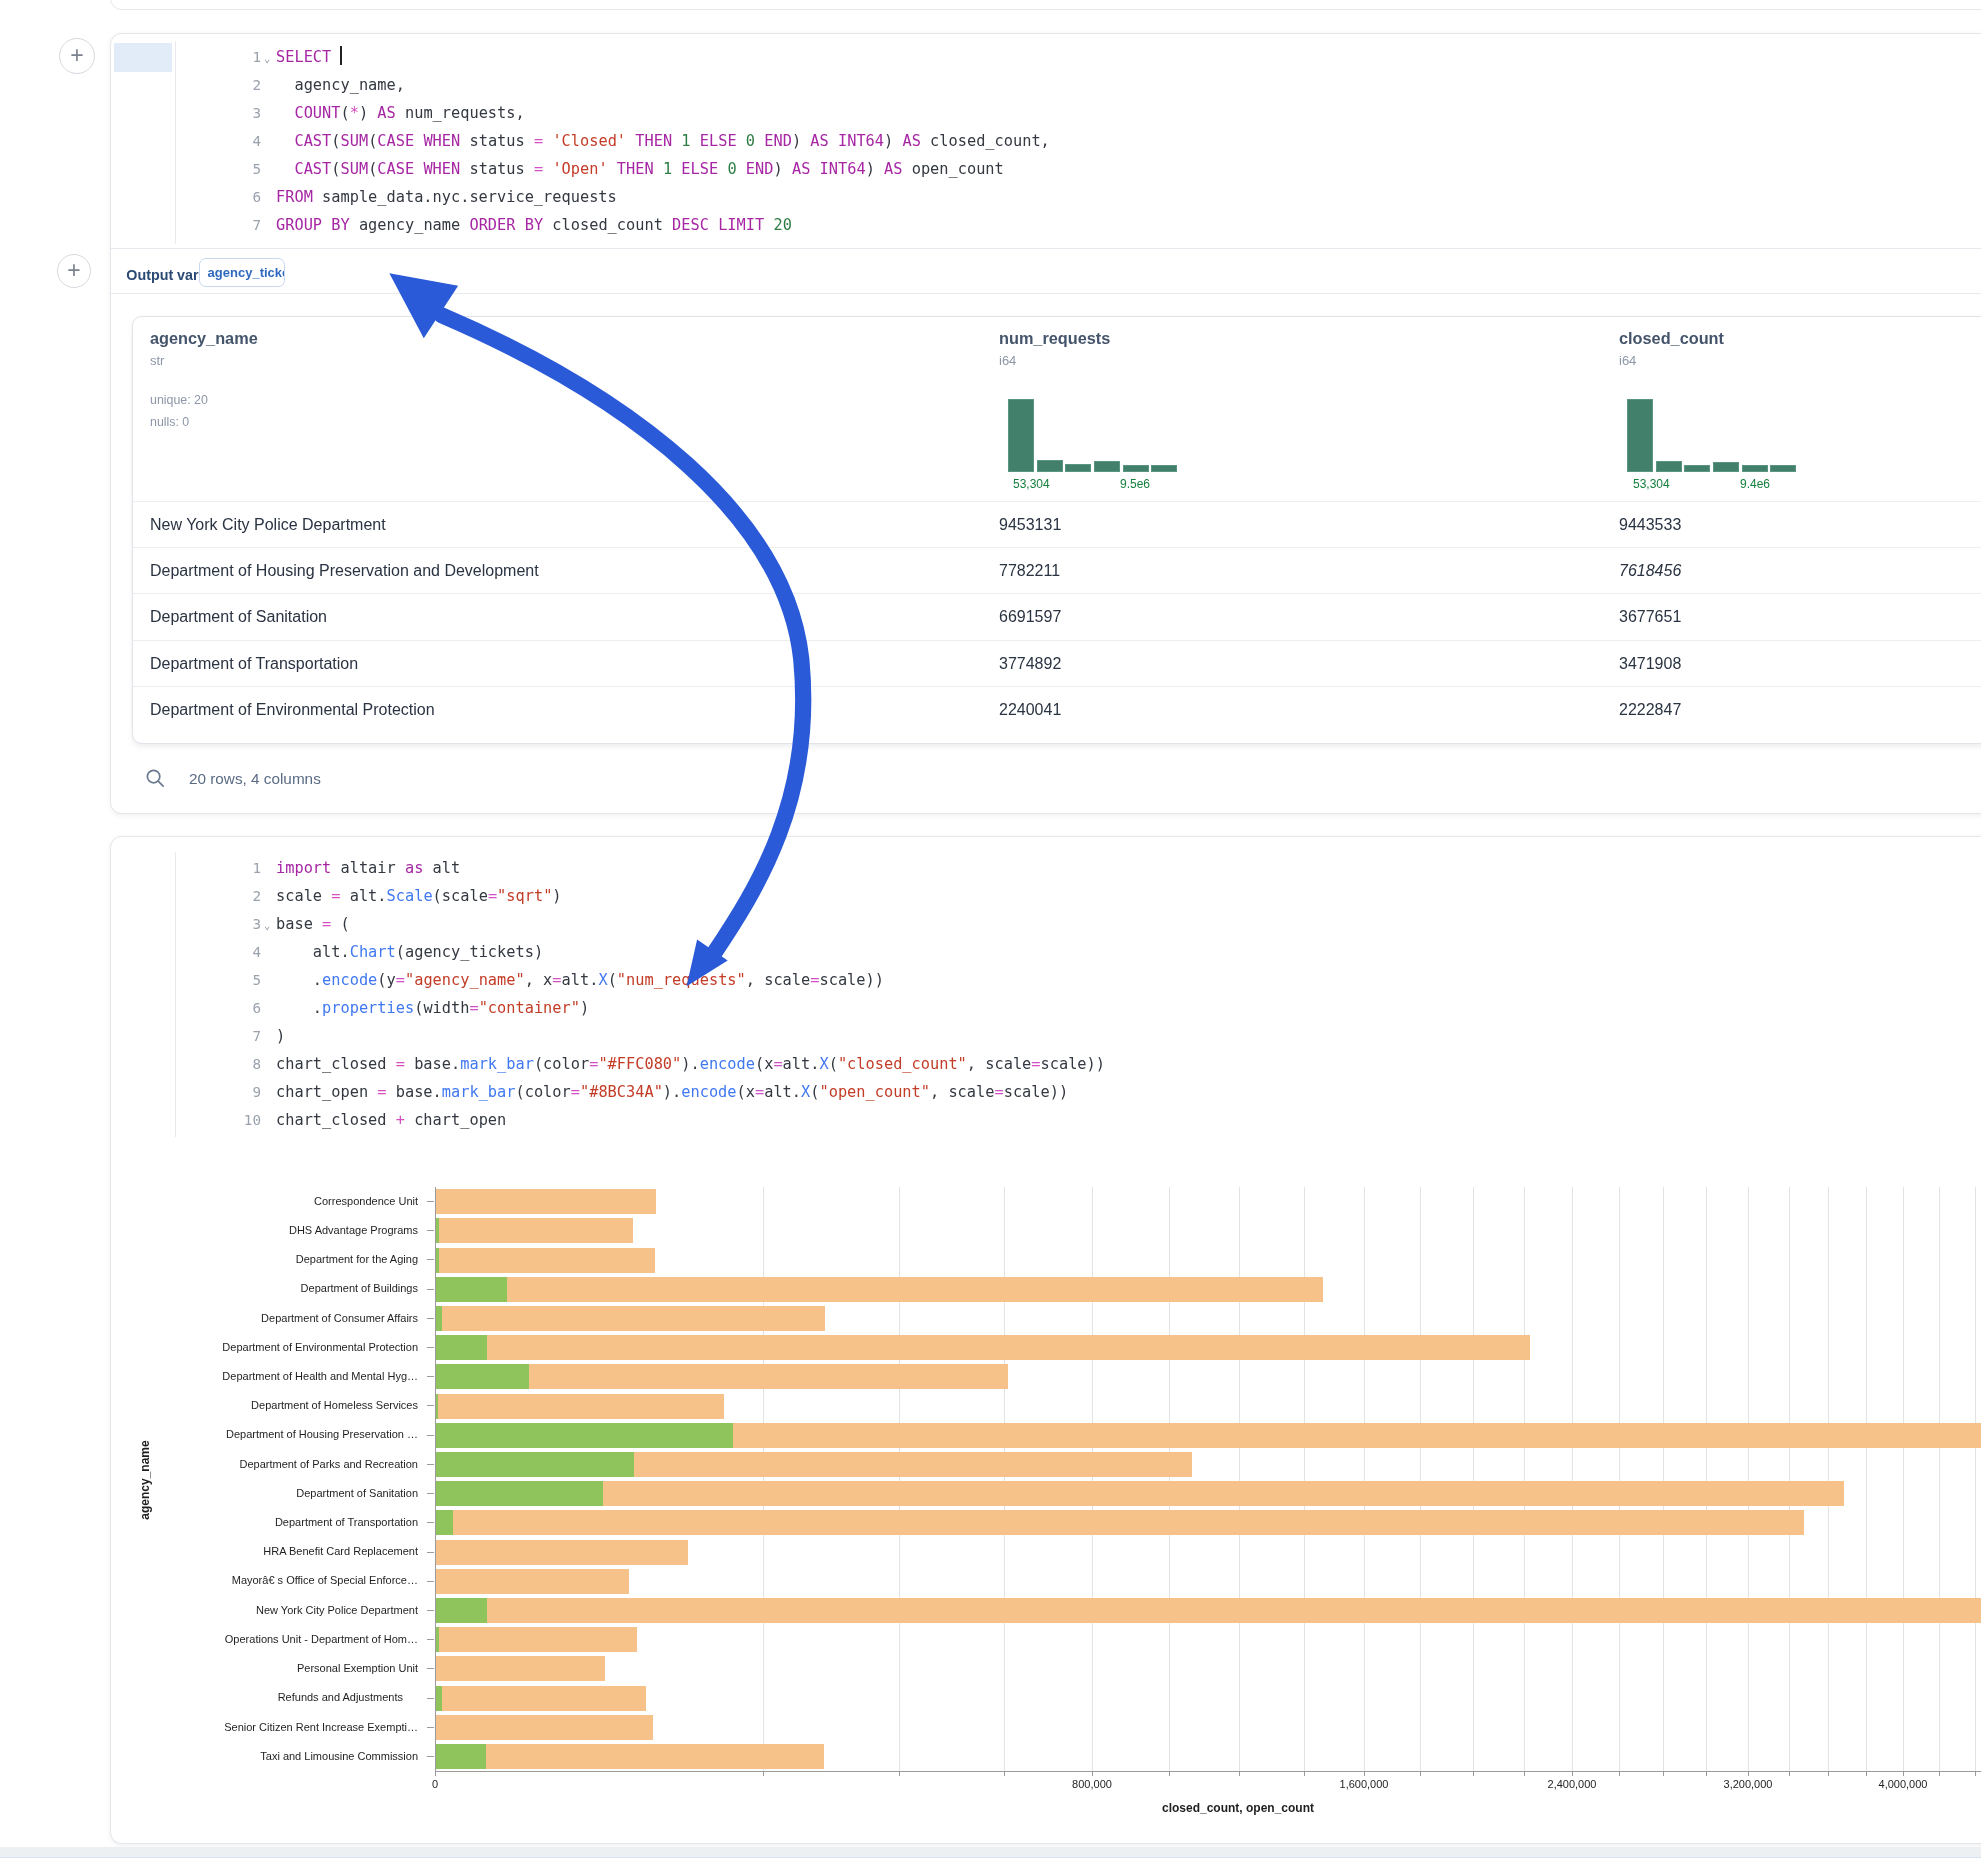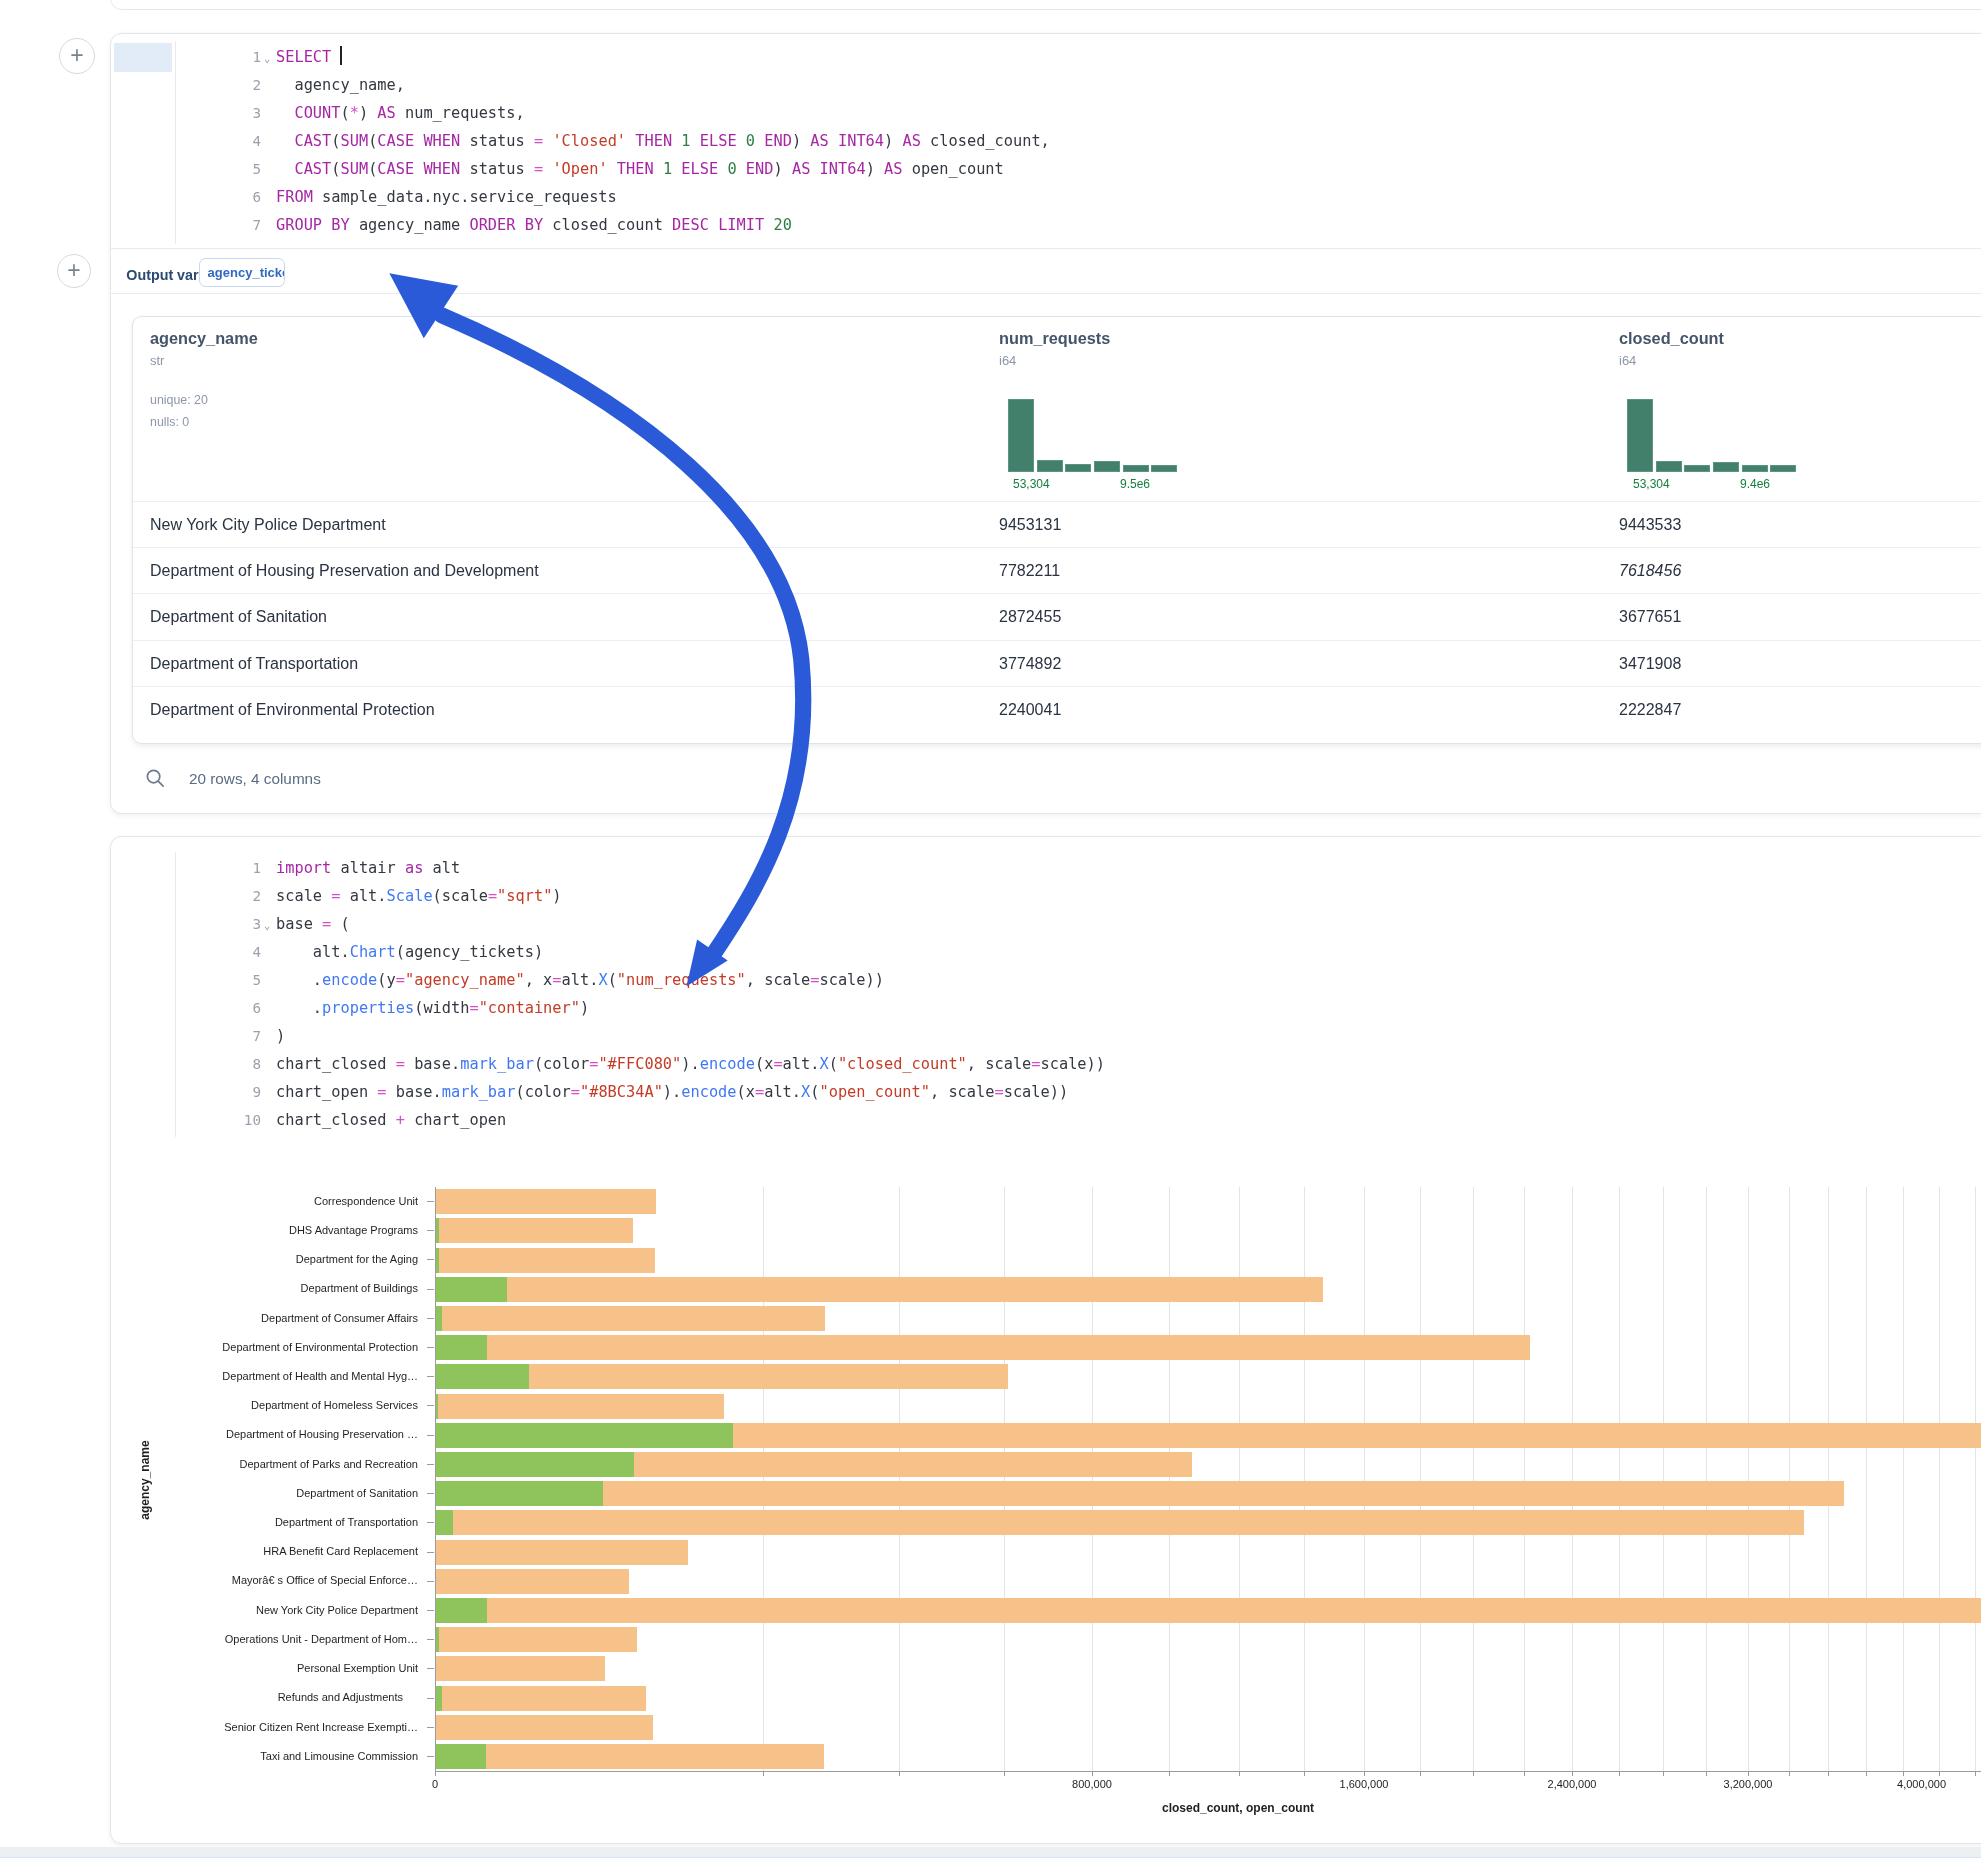--- a/index.html
+++ b/index.html
@@ -131,21 +131,21 @@
             <div class="t-cell" style="left: 866px;">9453131</div>
             <div class="t-cell" style="left: 1486px;">9443533</div>
           </div>
           <div class="t-row" style="top: 230px;">
             <div class="t-cell" style="left: 17px;">Department of Housing Preservation and Development</div>
             <div class="t-cell" style="left: 866px;">7782211</div>
             <div class="t-cell" style="left: 1486px; font-style: italic;">7618456</div>
           </div>
           <div class="t-row" style="top: 276px;">
             <div class="t-cell" style="left: 17px;">Department of Sanitation</div>
-            <div class="t-cell" style="left: 866px;">2872455</div>
+            <div class="t-cell" style="left: 866px;">6691597</div>
             <div class="t-cell" style="left: 1486px;">3677651</div>
           </div>
           <div class="t-row" style="top: 323px;">
             <div class="t-cell" style="left: 17px;">Department of Transportation</div>
             <div class="t-cell" style="left: 866px;">3774892</div>
             <div class="t-cell" style="left: 1486px;">3471908</div>
           </div>
           <div class="t-row" style="top: 369px;">
             <div class="t-cell" style="left: 17px;">Department of Environmental Protection</div>
             <div class="t-cell" style="left: 866px;">2240041</div>
@@ -300,21 +300,21 @@
       <div class="bar" style="left:436px; top:1715px; width:217px; background:#F6C289;"></div>
       <div class="ylab" style="left:131px; top:1750px;">Taxi and Limousine Commission</div>
       <div class="ytick" style="left:427px; top:1756px;"></div>
       <div class="bar" style="left:436px; top:1744px; width:388px; background:#F6C289;"></div>
       <div class="bar" style="left:436px; top:1744px; width:50px; background:#8FC35C;"></div>
       <div class="xlab" style="left:392px; top:1778px;">0</div>
       <div class="xlab" style="left:1049px; top:1778px;">800,000</div>
       <div class="xlab" style="left:1321px; top:1778px;">1,600,000</div>
       <div class="xlab" style="left:1529px; top:1778px;">2,400,000</div>
       <div class="xlab" style="left:1705px; top:1778px;">3,200,000</div>
-      <div class="xlab" style="left:1860px; top:1778px;text-align:right;">4,000,000</div>
+      <div class="xlab" style="left:1860px; top:1778px;">4,000,000</div>
     </div>
 
   <svg id="arrow-overlay" width="1982" height="1858" viewBox="0 0 2073 1944">
     <path d="M 462 330 C 660 415, 822 540, 838 690 C 852 835, 792 930, 745 1000" fill="none" stroke="#2a5ad8" stroke-width="17" stroke-linecap="round"></path>
     <polygon points="407,286 479,299 443,354" fill="#2a5ad8"></polygon>
     <polygon points="718,1032 761,1005 729,983" fill="#2a5ad8"></polygon>
   </svg>
 
   <div class="bottom-strip"></div>
 </div>

